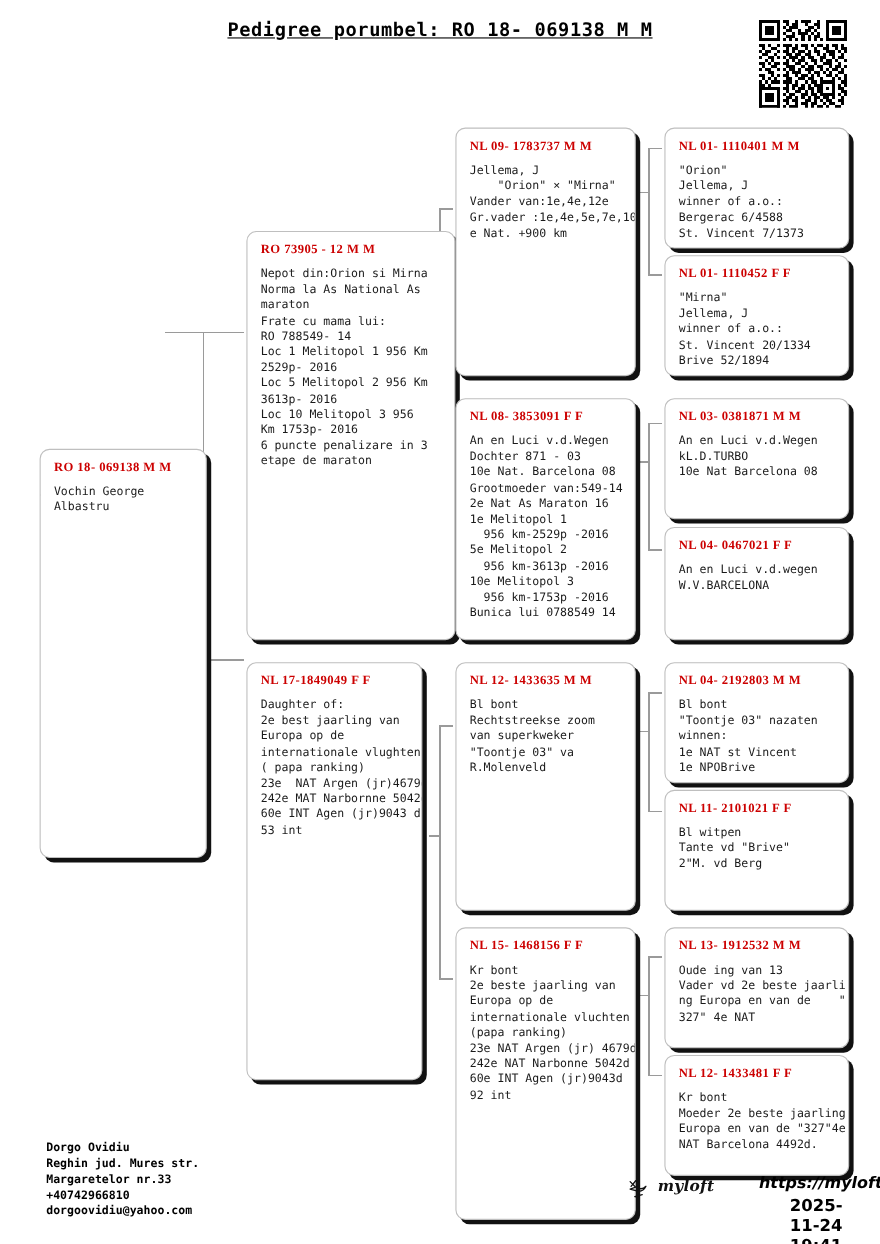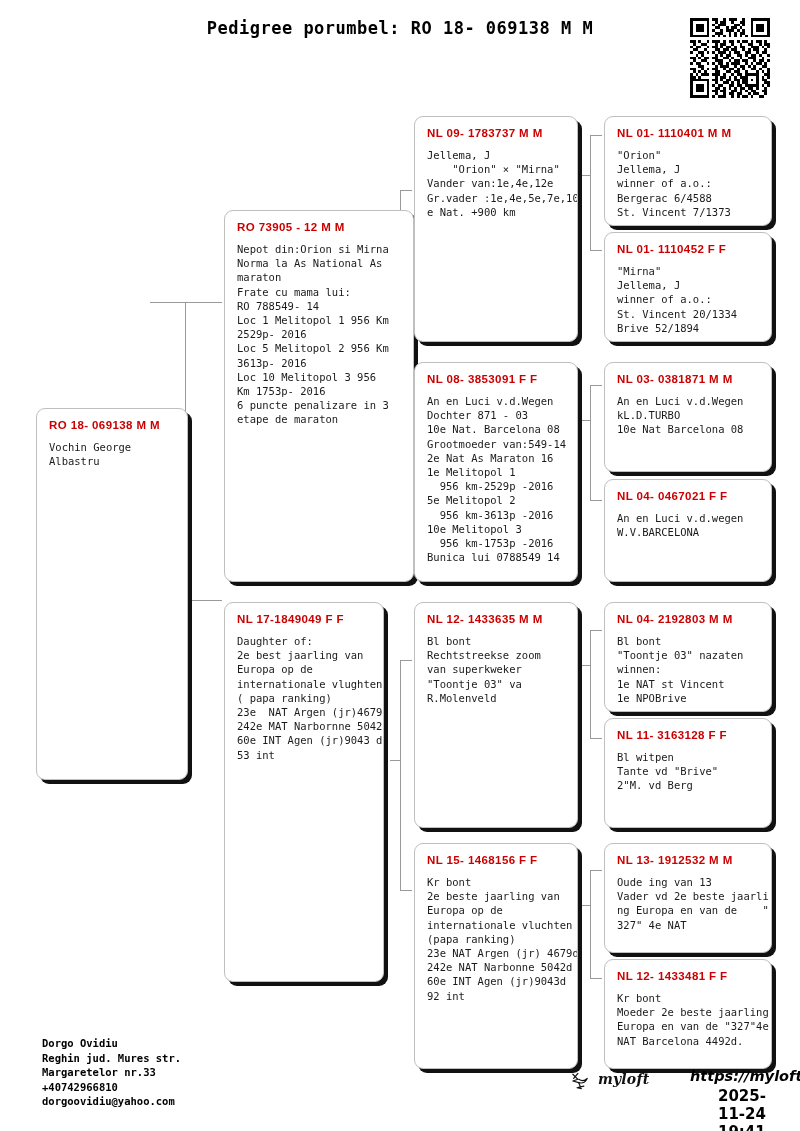--- a/index.html
+++ b/index.html
@@ -5,21 +5,21 @@
   html,body{margin:0;padding:0;background:#ffffff;}
   body{
     width:800px;height:1131px;position:relative;overflow:hidden;
     font-family:"DejaVu Sans Mono","Liberation Mono",monospace;
     color:#111111;
   }
   
   .page-title{
     position:absolute;left:0;top:18px;width:800px;text-align:center;
     font-family:"DejaVu Sans Mono","Liberation Mono",monospace;
-    font-weight:bold;font-size:17px;letter-spacing:0.5px;color:#000;
+    font-weight:bold;font-size:17px;letter-spacing:0.5px;color:#000;text-decoration:underline;
   }
   .qr{
     position:absolute;left:690px;top:18px;width:80px;height:80px;
     background:#fff;
   }
   .qr svg{display:block;}
 
   
   .lines{position:absolute;left:0;top:0;width:800px;height:1131px;pointer-events:none;}
 
@@ -28,21 +28,21 @@
     position:absolute;
     background:#ffffff;
     border:1px solid #bfbfbf;
     border-radius:9px;
     box-shadow:4px 4px 0 0 #111111;
     box-sizing:border-box;
     padding:8px 9px 8px 10px;
     overflow:hidden;
   }
   .card .cid{
-    font-family:Liberation Sans, sans-serif;
+    font-family:Liberation Serif, serif;
     font-weight:bold;
     font-size:11.5px;
     color:#cc0000;
     letter-spacing:0.4px;
     margin:2px 0 9px 2px;
     white-space:pre;
   }
   .card .body{
     font-family:"DejaVu Sans Mono","Liberation Mono",monospace;
     font-size:10.5px;
@@ -428,21 +428,21 @@
 
 <div class="card" style="left:414px;top:602px;width:164px;height:226px;">
   <div class="cid">NL 12- 1433635 M M</div>
   <div class="body">Bl bont
 Rechtstreekse zoom
 van superkweker
 "Toontje 03" va
 R.Molenveld</div>
 </div>
 
-<div class="card" style="left:414px;top:843px;width:164px;height:226px;">
+<div class="card" style="left:414px;top:843px;width:164px;height:266px;">
   <div class="cid">NL 15- 1468156 F F</div>
   <div class="body">Kr bont
 2e beste jaarling van
 Europa op de
 internationale vluchten
 (papa ranking)
 23e NAT Argen (jr) 4679d
 242e NAT Narbonne 5042d
 60e INT Agen (jr)9043d
 92 int</div>
@@ -482,21 +482,21 @@
 <div class="card" style="left:604px;top:602px;width:168px;height:110px;">
   <div class="cid">NL 04- 2192803 M M</div>
   <div class="body">Bl bont
 "Toontje 03" nazaten
 winnen:
 1e NAT st Vincent
 1e NPOBrive</div>
 </div>
 
 <div class="card" style="left:604px;top:718px;width:168px;height:110px;">
-  <div class="cid">NL 11- 3163128 F F</div>
+  <div class="cid">NL 11- 2101021 F F</div>
   <div class="body">Bl witpen
 Tante vd "Brive"
 2"M. vd Berg</div>
 </div>
 
 <div class="card" style="left:604px;top:843px;width:168px;height:110px;">
   <div class="cid">NL 13- 1912532 M M</div>
   <div class="body">Oude ing van 13
 Vader vd 2e beste jaarli
 ng Europa en van de    "

